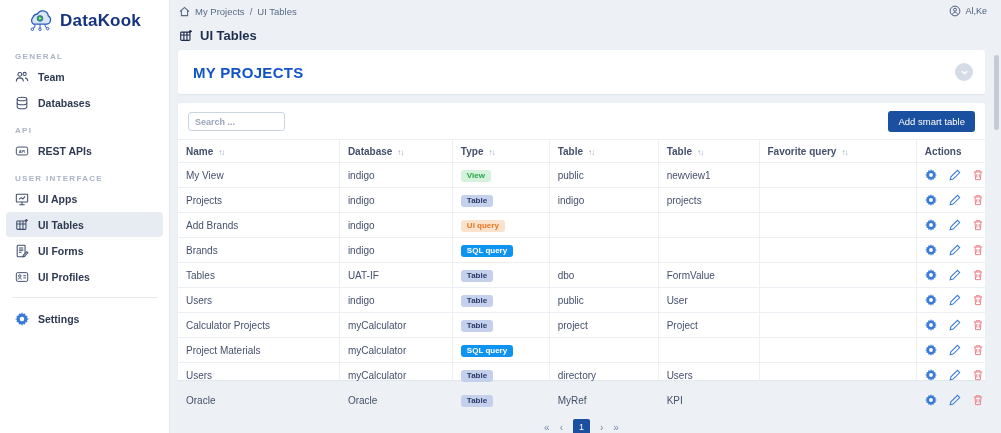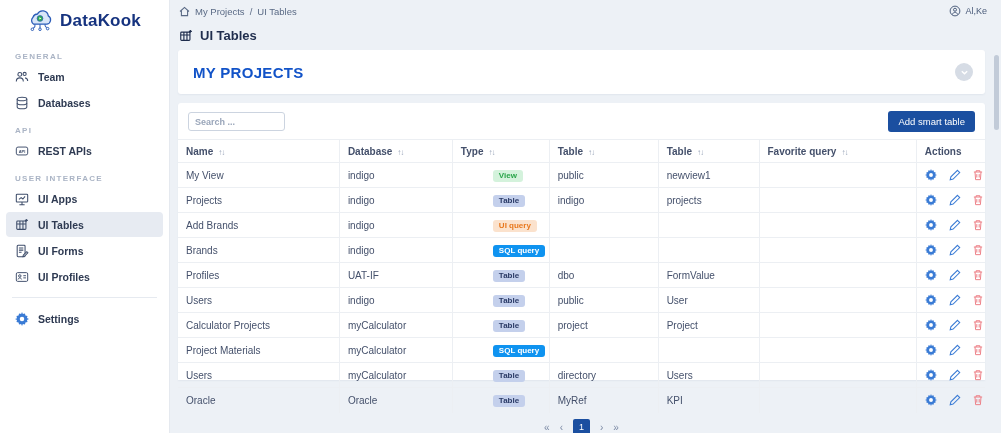--- a/index.html
+++ b/index.html
@@ -49,21 +49,21 @@
     font-family:"Liberation Sans",sans-serif; }
 
   table { width:100%; border-collapse:collapse; table-layout:fixed; }
   th, td { text-align:left; font-size:10px; color:#44506b; padding:0 8px;
     border-top:1px solid #eceff3; white-space:nowrap; overflow:hidden; }
   th { height:23px; font-weight:700; border-bottom:1px solid #eceff3; }
   td { height:25px; font-weight:400; }
   th + th, td + td { border-left:1px solid #eceff3; }
   .sort { font-size:8px; color:#9aa6ba; margin-left:5px; letter-spacing:-1px; }
   .badge { display:inline-block; font-size:8px; font-weight:700; padding:2px 6px;
-    border-radius:3px; line-height:1;margin-left:32px; }
+    border-radius:3px; line-height:1; }
   .act { display:inline-flex; width:12px; height:12px; margin-right:9px; cursor:pointer;
     vertical-align:middle; }
 
   .pagination { display:flex; align-items:center; justify-content:center; gap:10px;
     padding:6px 0 5px; font-size:9px; color:#7c8aa5; }
   .page-nav { cursor:pointer; font-size:10px; }
   .page-active { width:17px; height:17px; background:#1b4fa0; color:#fff; border-radius:2px;
     display:flex; align-items:center; justify-content:center; font-size:9px; cursor:pointer; }
 
   .scroll-thumb { position:absolute; right:2px; top:55px; width:5px; height:75px;
@@ -346,21 +346,21 @@
         </svg>
               </span>
       <span class="act">
         <svg viewBox="0 0 16 16" width="12" height="12" fill="none" stroke="#ec7d85" stroke-width="1.3">
           <path d="M2.5 4h11M5.5 4V2.3h5V4M4 4l.8 10.2h6.4L12 4M6.4 6.8v4.6M9.6 6.8v4.6"></path>
         </svg>
               </span>
     </td>
   </tr>
           <tr>
-    <td>Profiles</td>
+    <td>Tables</td>
     <td>UAT-IF</td>
     <td><span class="badge" style="background: rgb(196, 208, 236); color: rgb(42, 58, 102);">Table</span></td>
     <td>dbo</td>
     <td>FormValue</td>
     <td></td>
     <td>
       <span class="act">
         <svg viewBox="0 0 16 16" width="12" height="12">
           <path fill="#3a7bd5" d="M8 0l1 2.2 2.4-.6.5 2.4 2.4.5-.6 2.4L16 8l-2.3 1 .6 2.4-2.4.5-.5 2.4-2.4-.6L8 16l-1-2.3-2.4.6-.5-2.4-2.4-.5.6-2.4L0 8l2.3-1-.6-2.4 2.4-.5.5-2.4 2.4.6z"></path>
           <circle cx="8" cy="8" r="2.6" fill="#fff"></circle>

